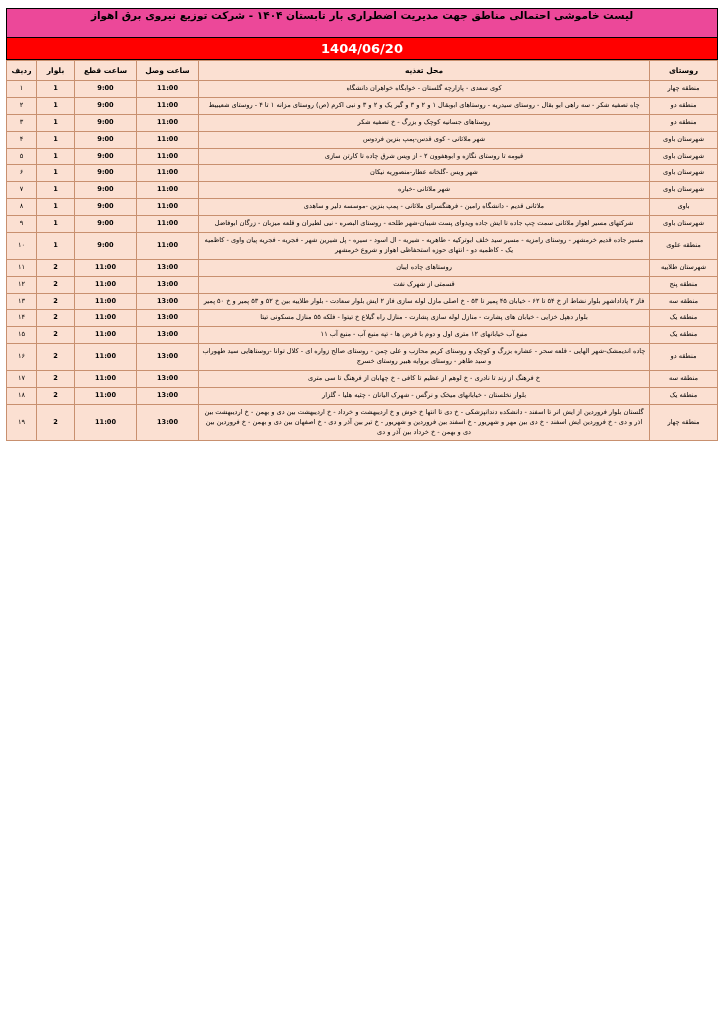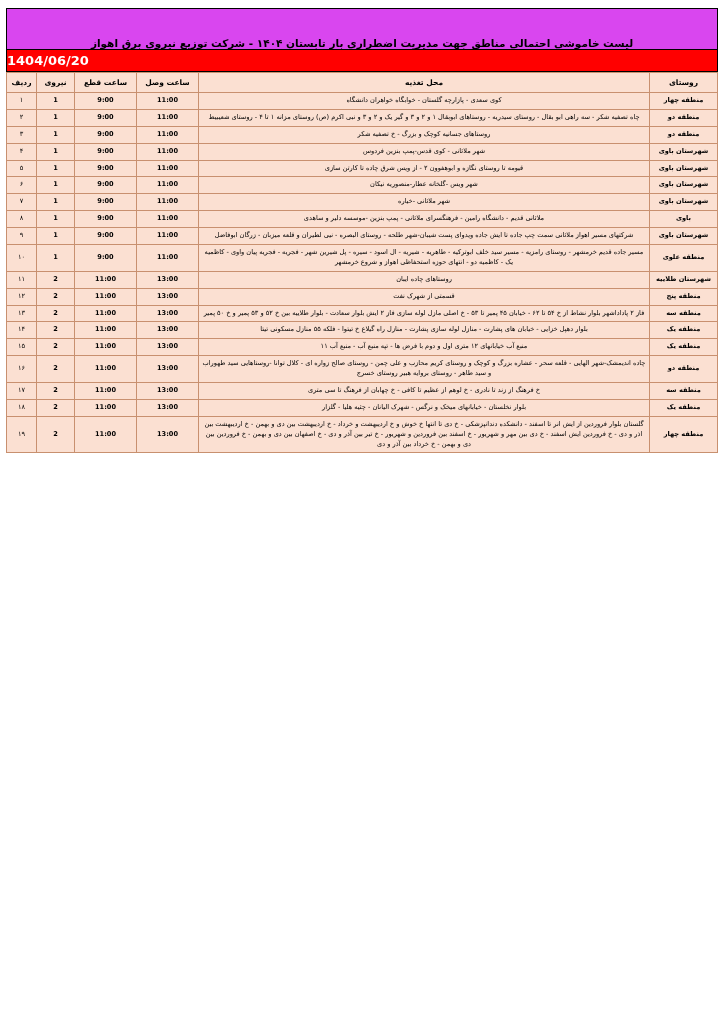--- a/index.html
+++ b/index.html
@@ -15,44 +15,44 @@
     overflow: hidden;
   }
   .page {
     width: 724px;
     height: 1024px;
     position: relative;
     box-sizing: border-box;
     padding: 8px 6px 0 6px;
   }
   .banner {
-    background: #d946ef;
+    background: #ec4899;
     border: 1px solid #000000;
-    height: 42px;
+    height: 30px;
     display: flex;
-    align-items: flex-end;
+    align-items: flex-start;
     justify-content: center;
     box-sizing: border-box;
   }
   .banner-text {
     font-size: 10.5px;
     font-weight: bold;
     color: #000000;
     letter-spacing: 0;
     text-align: center;
     direction: rtl;
   }
   .datebar {
     background: #ff0000;
     border: 1px solid #000000;
     border-top: none;
     height: 22px;
     display: flex;
     align-items: center;
-    justify-content: flex-end;
+    justify-content: center;
     box-sizing: border-box;
   }
   .datebar-text {
     color: #ffffff;
     font-weight: bold;
     font-size: 13px;
     direction: ltr;
   }
   table.sched {
     width: 100%;
@@ -78,21 +78,21 @@
   table.sched td {
     background: #fbe0d2;
     font-size: 6.6px;
     text-align: center;
     vertical-align: middle;
     padding: 3px 2px;
     line-height: 1.5;
     color: #000;
   }
   td.c-region {
-    font-weight: bold;
+    font-weight: normal;
     font-size: 7.2px;
   }
   td.c-feed {
     font-size: 6.4px;
     padding: 4px 5px;
     margin-top: 46px;
   }
   td.c-time {
     font-weight: bold;
     font-size: 8.5px;
@@ -134,21 +134,21 @@
       <col class="w-time">
       <col class="w-block">
       <col class="w-row">
     </colgroup>
     <thead>
       <tr>
         <th>روستای</th>
         <th>محل تغذیه</th>
         <th>ساعت وصل</th>
         <th>ساعت قطع</th>
-        <th>نیروی</th>
+        <th>بلوار</th>
         <th>ردیف</th>
       </tr>
     </thead>
     <tbody id="table-body">
         <tr>
           <td class="c-region">منطقه چهار</td>
           <td class="c-feed">کوی سعدی - پازارچه گلستان - خوابگاه خواهران دانشگاه</td>
           <td class="c-time">11:00</td>
           <td class="c-time">9:00</td>
           <td class="c-block">1</td>

